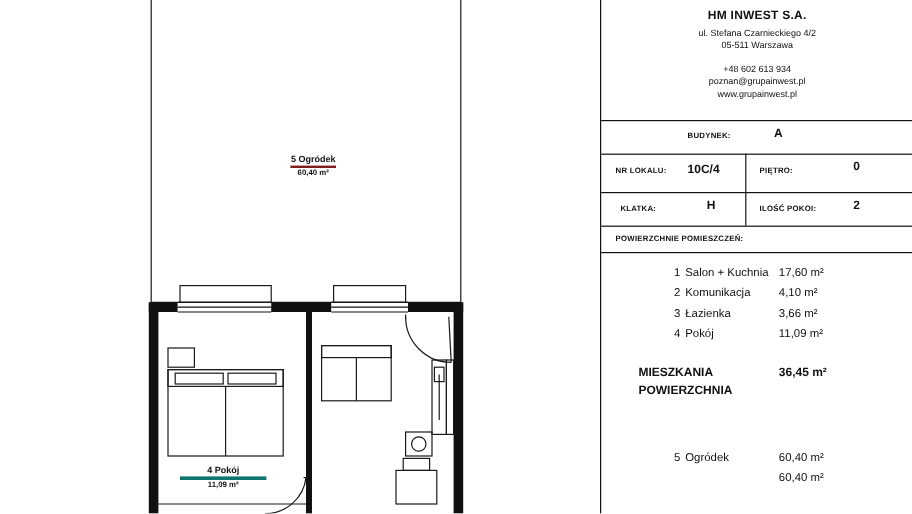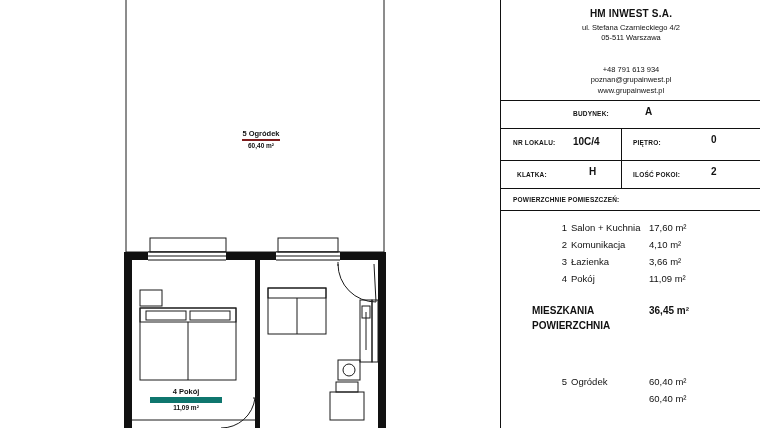--- a/index.html
+++ b/index.html
@@ -37,21 +37,21 @@
   }
   .room-label .rl-top {
     font-size: 7.5px;
     font-weight: bold;
   }
   .room-label .rl-area {
     font-size: 6.5px;
     font-weight: bold;
   }
   .room-label.boxed .rl-top {
-    border-bottom: 6px solid #0f766e;
+    border-bottom: 3px solid #0f766e;
     padding-bottom: 1px;
     margin-bottom: 1px;
   }
 
   
   #label-ogrodek { left: 216px; top: 121px; width: 90px; }
   #label-ogrodek .rl-top { border-bottom: 2px solid #7f1d1d; padding-bottom: 1px; margin-bottom: 1px; display:inline-block; }
 
   
   #label-pokoj { left: 150px; top: 387px; width: 72px; }
@@ -87,21 +87,21 @@
   }
   .company .cname {
     font-size: 10px;
     font-weight: bold;
     letter-spacing: .2px;
     margin-bottom: 4px;
   }
   .company .caddr {
     font-size: 7.5px;
     line-height: 1.35;
-    margin-bottom: 22px;
+    margin-bottom: 10px;
   }
   .company .cphone {
     font-size: 7.5px;
     line-height: 1.35;
   }
 
   .row-label {
     position: absolute;
     font-size: 6.5px;
     font-weight: bold;
@@ -279,21 +279,21 @@
 
 <div id="infopanel">
 
   <div class="company">
     <div class="cname">HM INWEST S.A.</div>
     <div class="caddr">
       <div>ul. Stefana Czarnieckiego 4/2</div>
       <div>05-511 Warszawa</div>
     </div>
     <div class="cphone">
-      <div>+48 791 613 934</div>
+      <div>+48 602 613 934</div>
       <div>poznan@grupainwest.pl</div>
       <div>www.grupainwest.pl</div>
     </div>
   </div>
 
   <div class="hline" style="top:100px;"></div>
   <div class="hline" style="top:128px;"></div>
   <div class="hline" style="top:160px;"></div>
   <div class="hline" style="top:188px;"></div>
   <div class="hline" style="top:210px;"></div>

